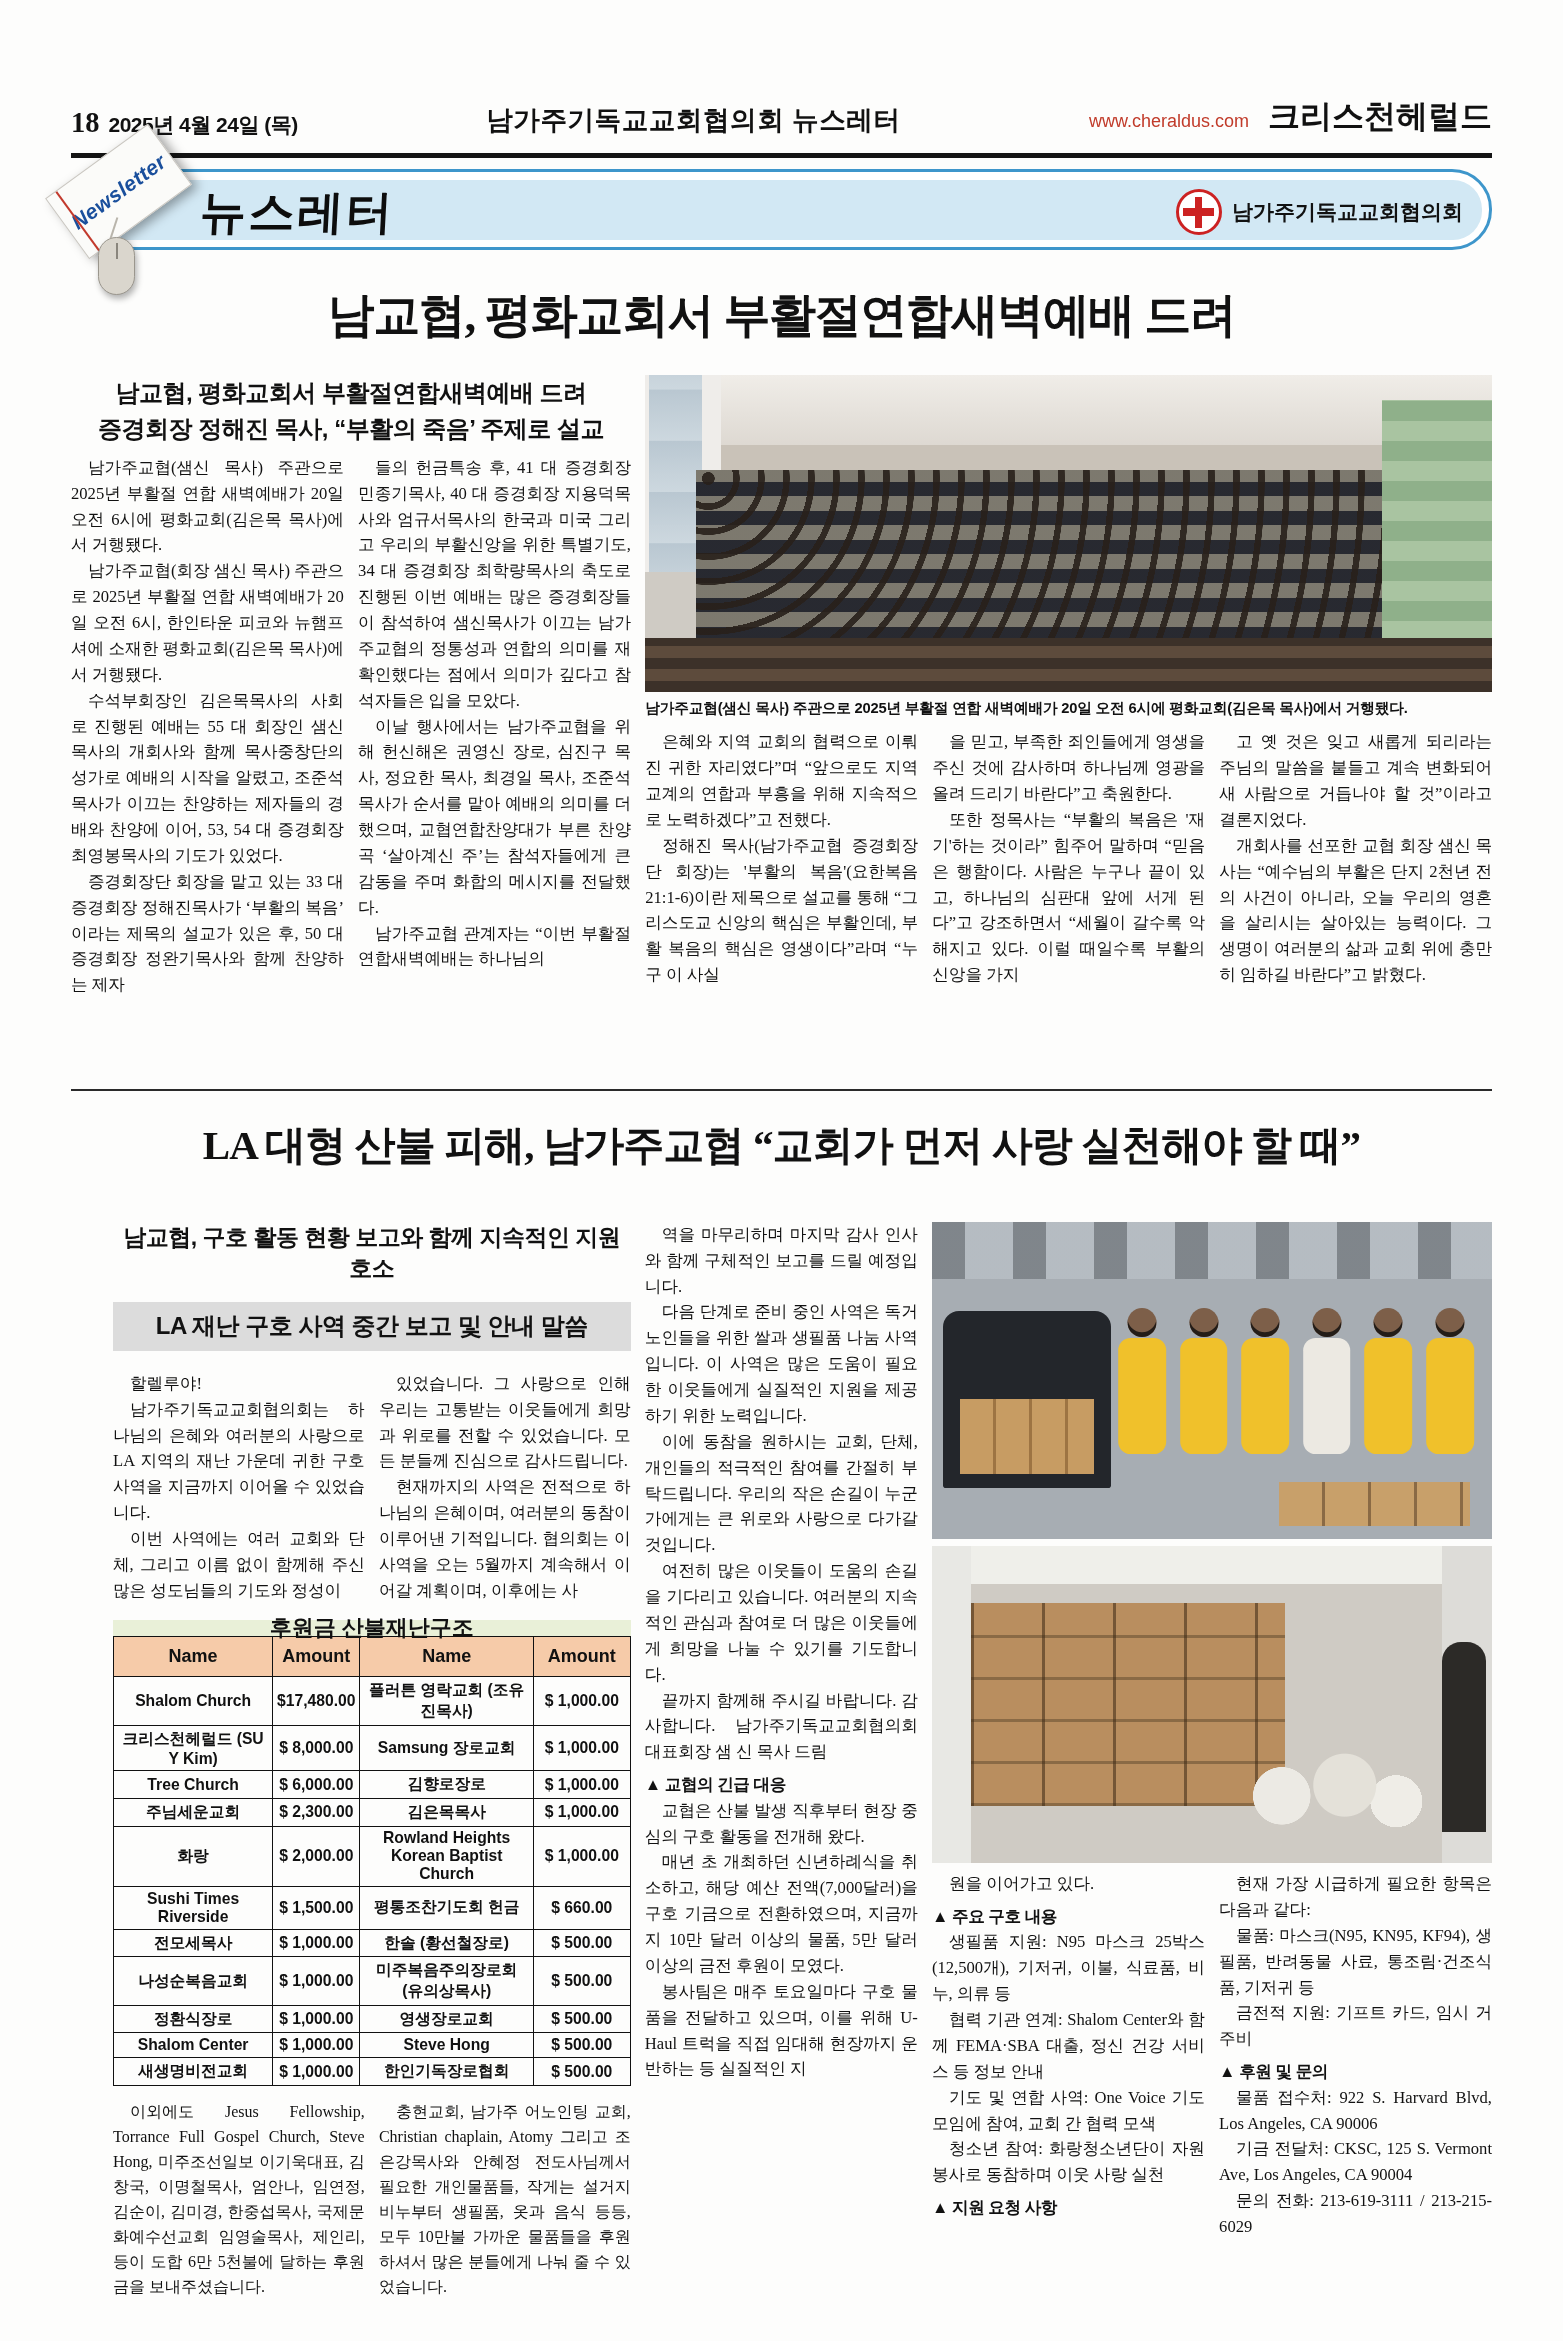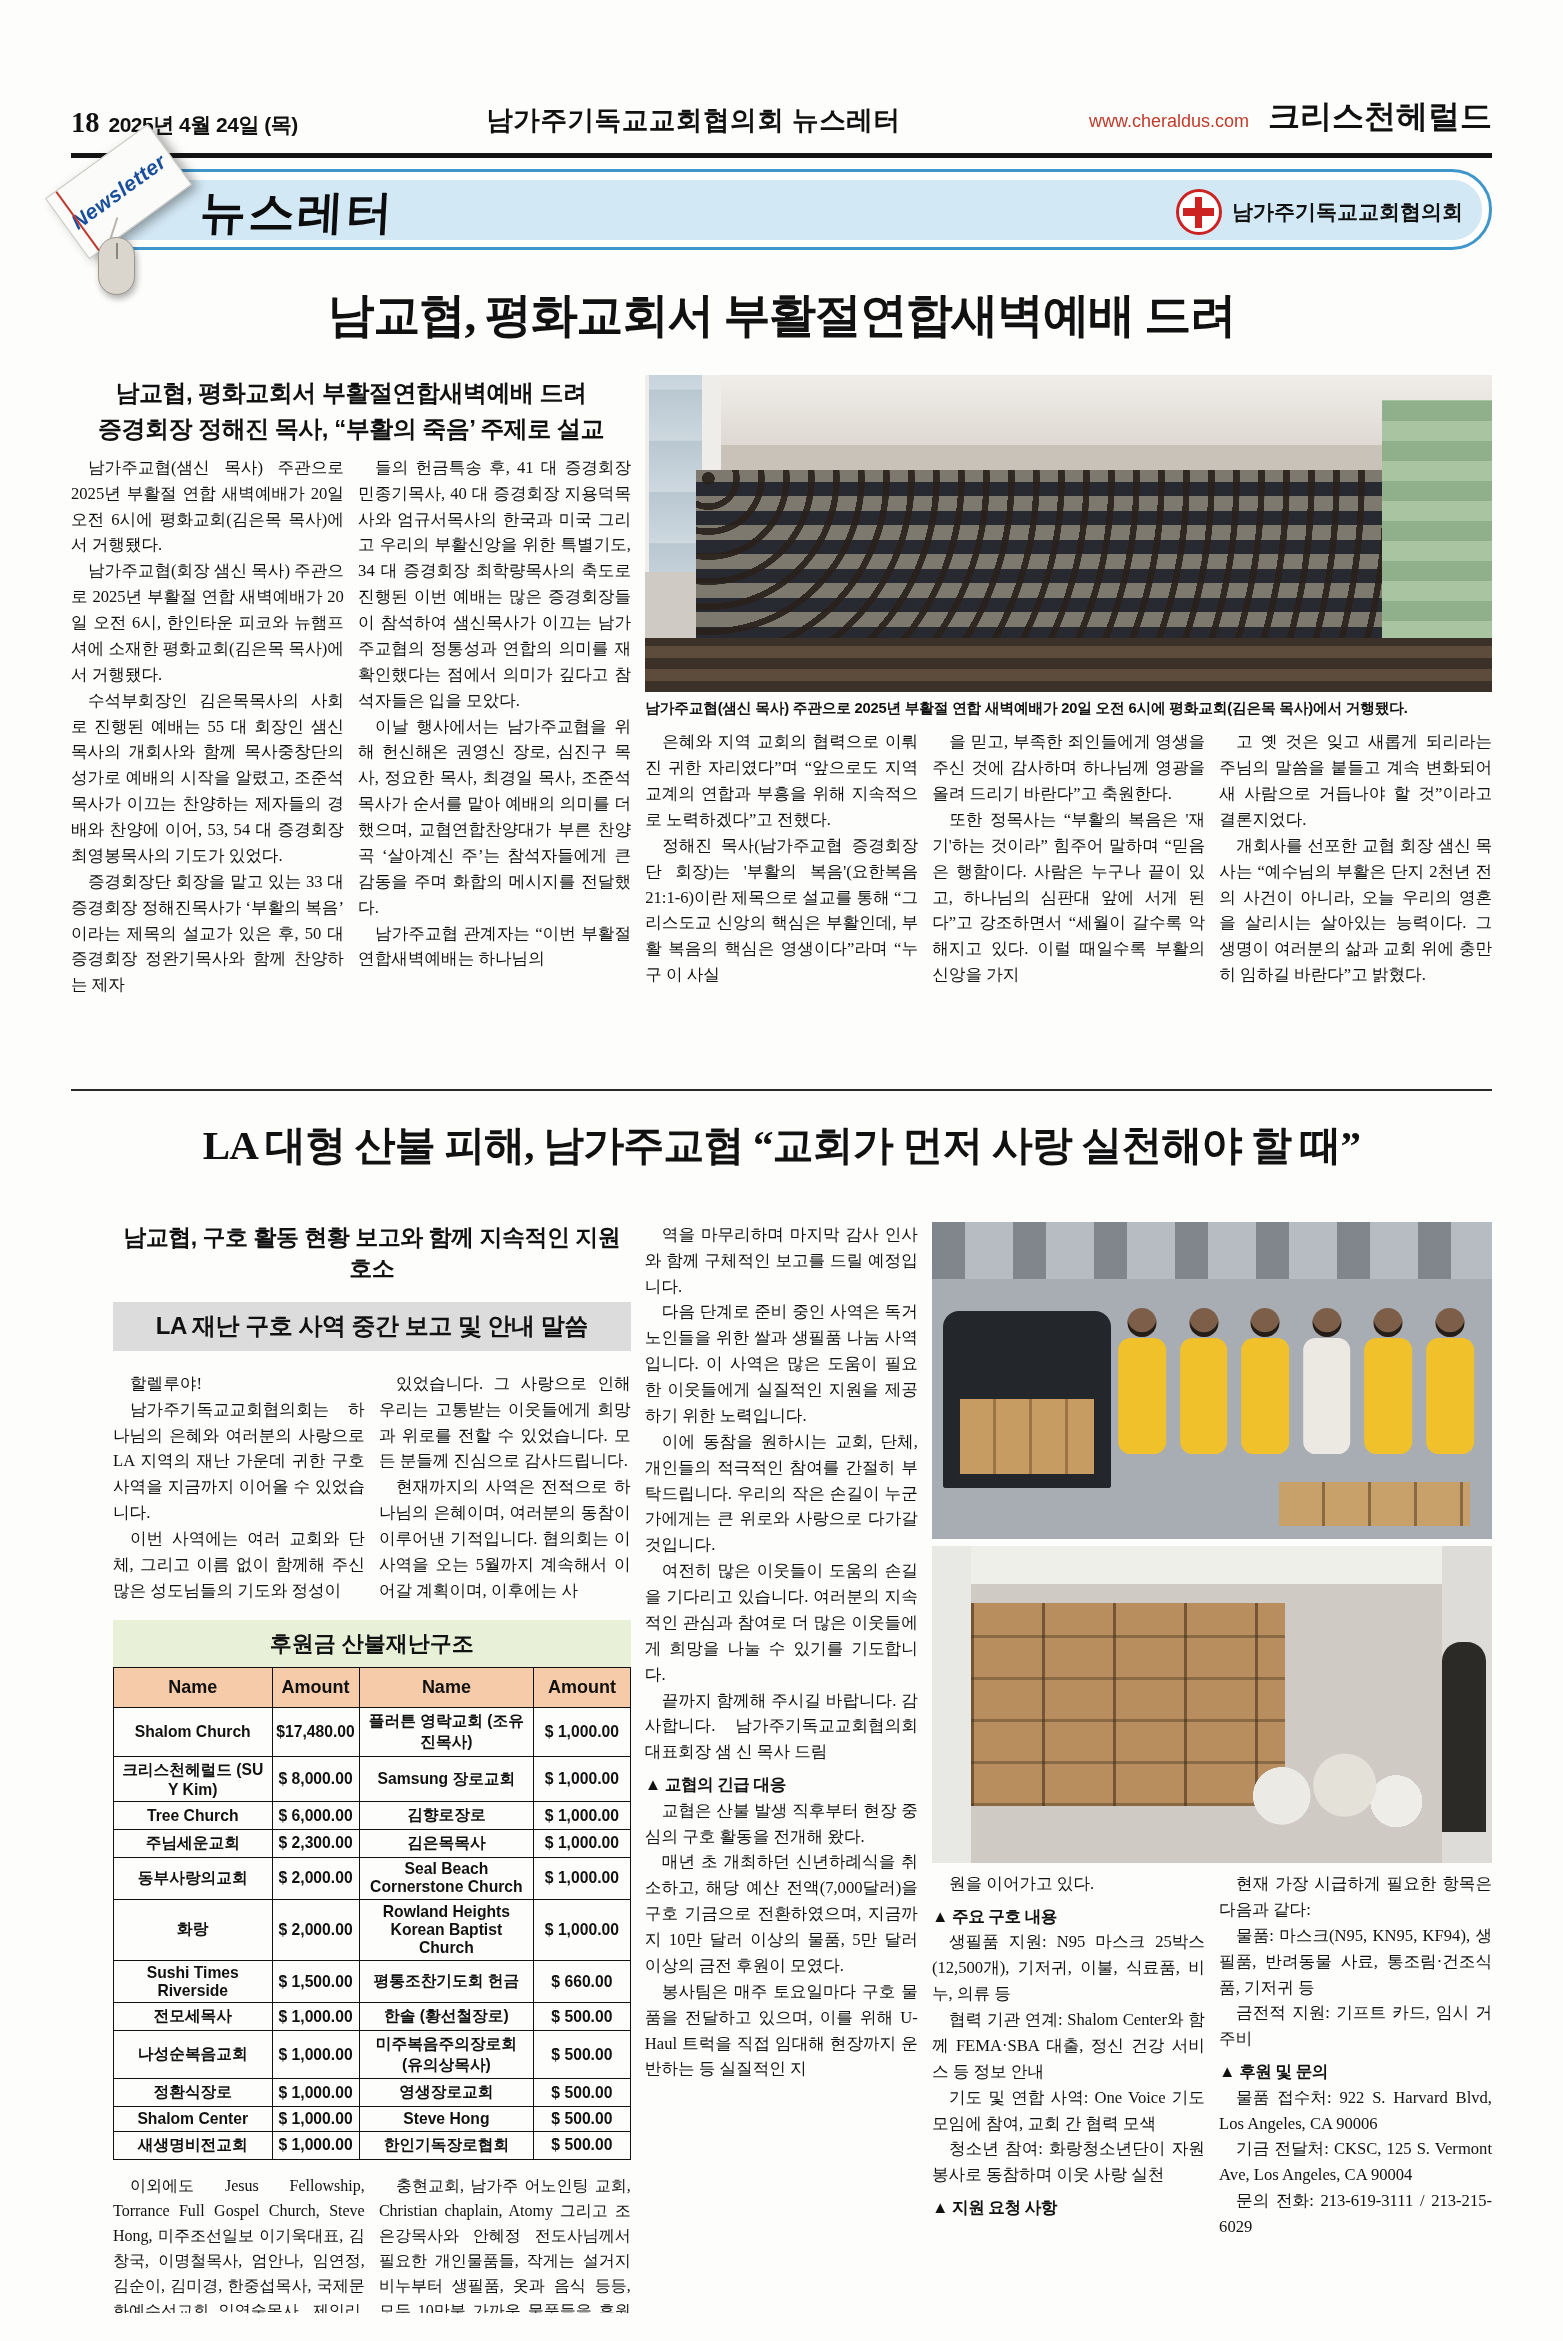--- a/index.html
+++ b/index.html
@@ -57,21 +57,21 @@
   
   .headline2 { margin-top:26.6px; text-align:center; font:800 41px "Liberation Serif", serif; letter-spacing:-0.9px; }
   .art2 { display:flex; gap:14.2px; margin-top:49px; height:1091px; }
   .art2-left { width:560px; overflow:hidden;padding-left:42px; }
   .subhead2 { text-align:center; font:800 23px "Liberation Sans", sans-serif; letter-spacing:-0.5px; }
   .notice-box { margin-top:18px; height:49px; background:#dcdcdc; display:flex; align-items:center; justify-content:center;
                 font:800 24px "Liberation Sans", sans-serif; letter-spacing:-0.5px; }
   .art2-left .cols.top { margin-top:20px; height:237px; }
 
   .donation { margin-top:12.3px; }
-  .don-title { height:47px; background:#e9f0d8; display:flex; align-items:center; justify-content:center;
+  .don-title { height:16px; background:#e9f0d8; display:flex; align-items:center; justify-content:center;
                font:800 22px "Liberation Sans", sans-serif; }
   .donation table { width:100%; border-collapse:collapse; }
   .donation th, .donation td { border:1.4px solid #111; text-align:center; padding:2.8px 3.8px; line-height:1.15; }
   .donation th { background:#f6cba9; font:800 18px "Liberation Sans", sans-serif; height:40px; }
   .donation td { font:700 15.7px "Liberation Sans", sans-serif; height:25px; }
   .donation td:nth-child(1){ width:32%; } .donation td:nth-child(2){ width:14%; }
   .donation td:nth-child(3){ width:35%; } .donation td:nth-child(4){ width:19%; }
 
   .cols.bottom { margin-top:14.2px; height:266px; }
   .cols.bottom .col { font-size:16px; }
@@ -264,26 +264,20 @@
                 <td>김향로장로</td>
                 <td>$ 1,000.00</td>
               </tr>
               <tr>
                 <td>주님세운교회</td>
                 <td>$ 2,300.00</td>
                 <td>김은목목사</td>
                 <td>$ 1,000.00</td>
               </tr>
               <tr>
-                <td>동부사랑의교회</td>
-                <td>$ 2,000.00</td>
-                <td>Seal Beach Cornerstone Church</td>
-                <td>$ 1,000.00</td>
-              </tr>
-              <tr>
                 <td>화랑</td>
                 <td>$ 2,000.00</td>
                 <td>Rowland Heights Korean Baptist Church</td>
                 <td>$ 1,000.00</td>
               </tr>
               <tr>
                 <td>Sushi Times Riverside</td>
                 <td>$ 1,500.00</td>
                 <td>평통조찬기도회 헌금</td>
                 <td>$ 660.00</td>

